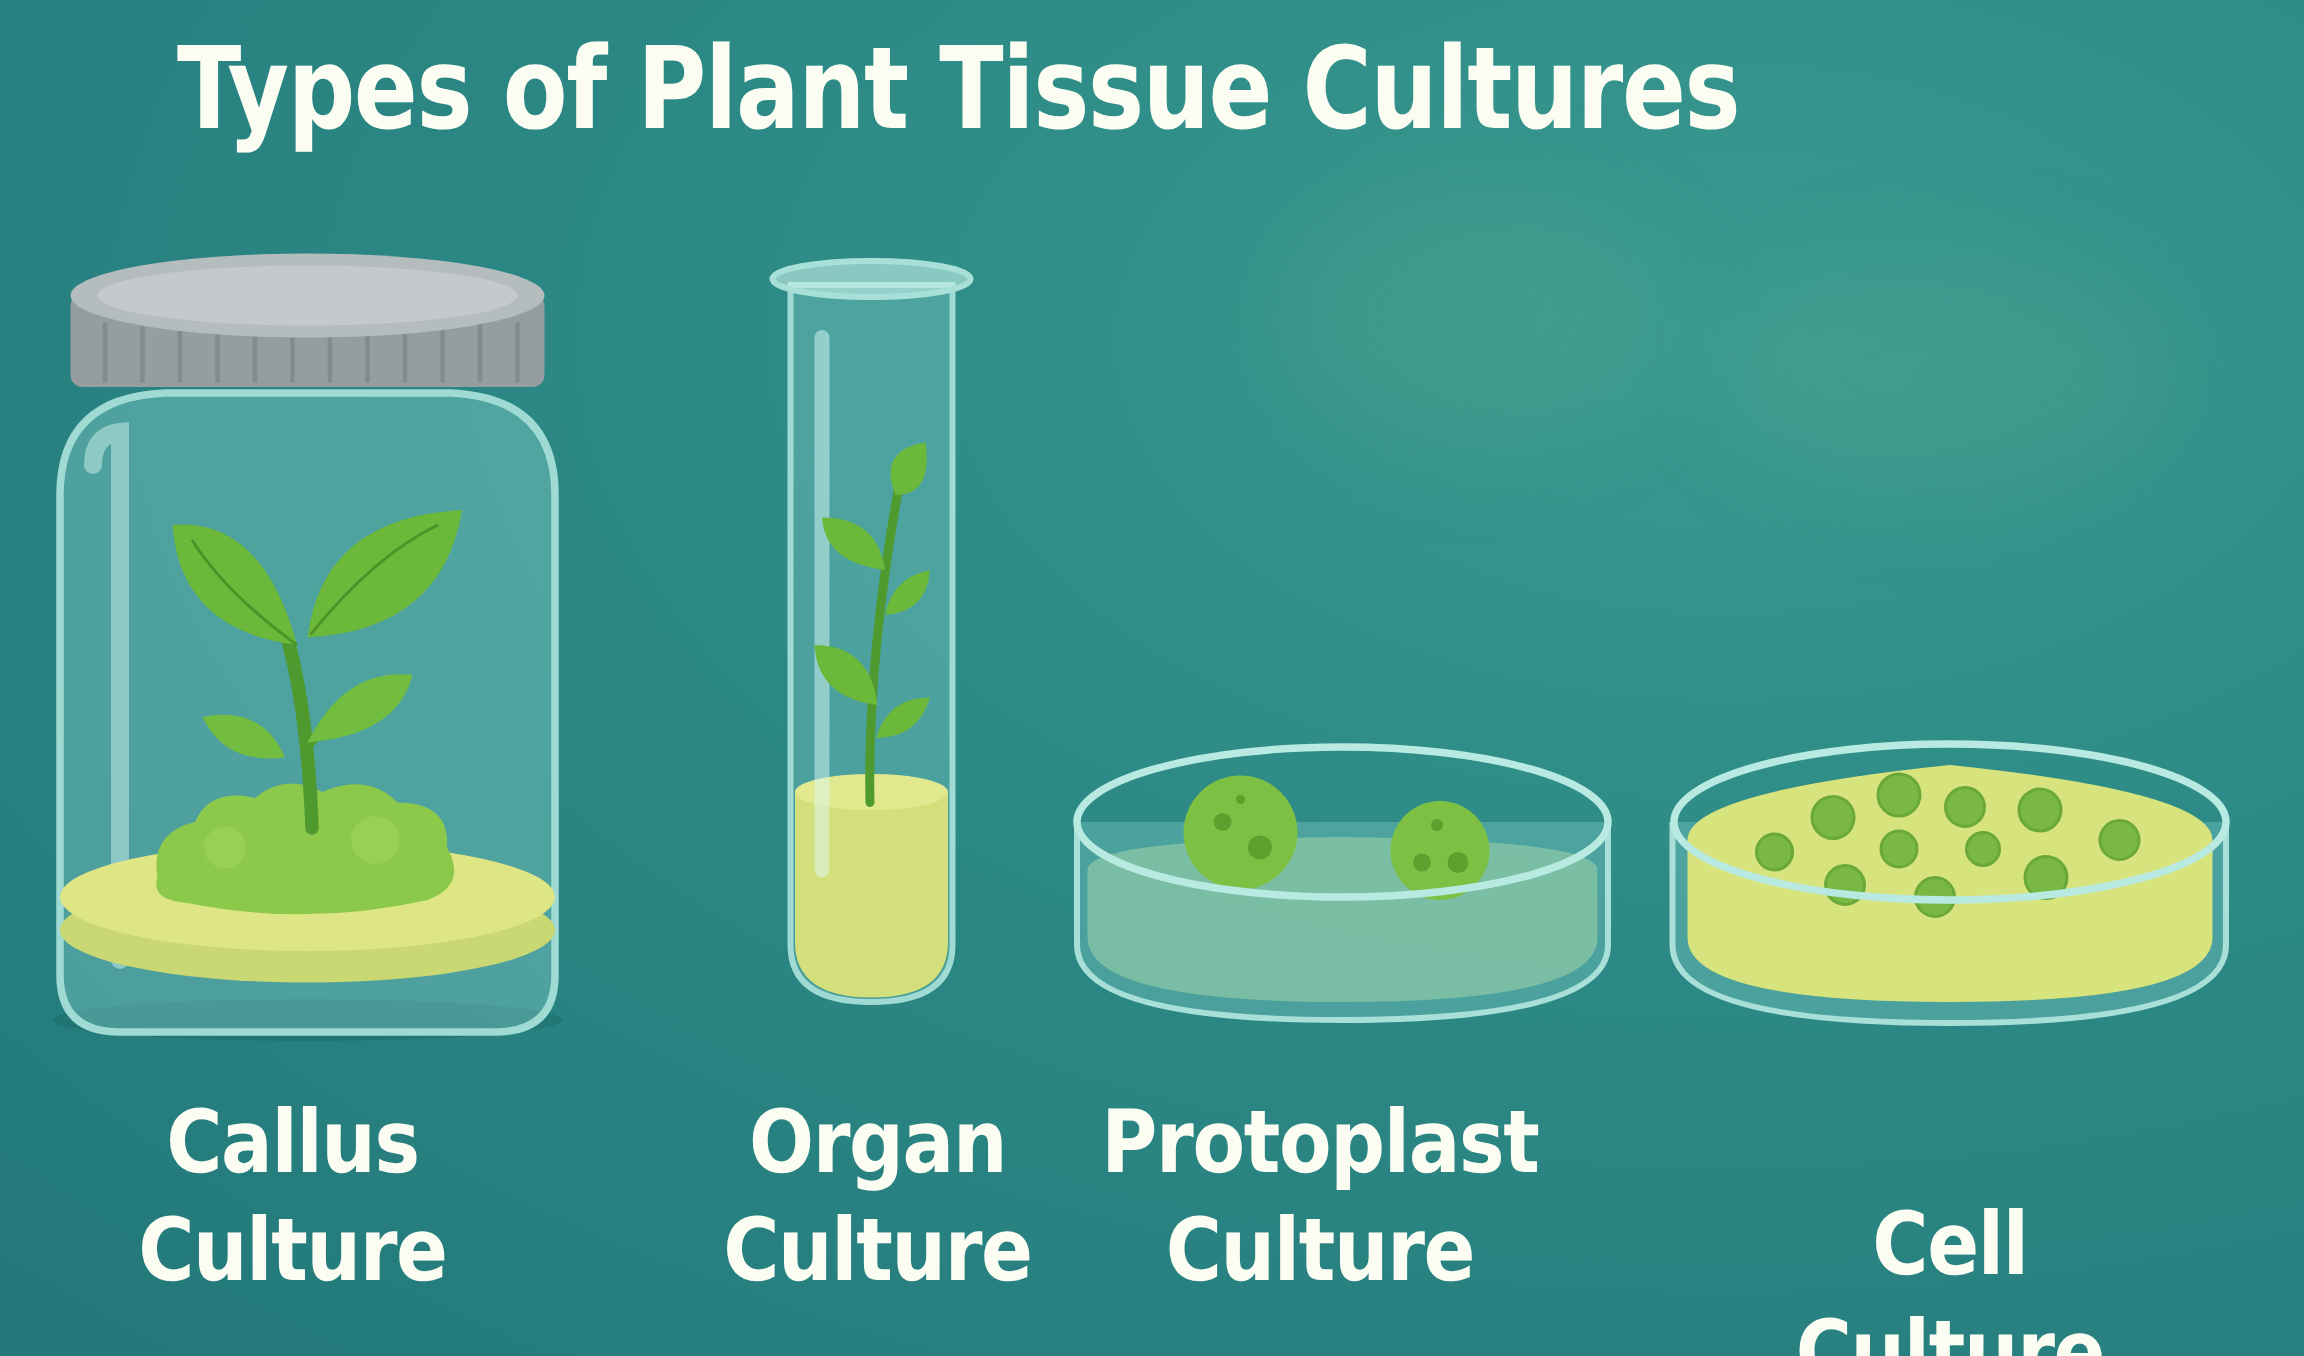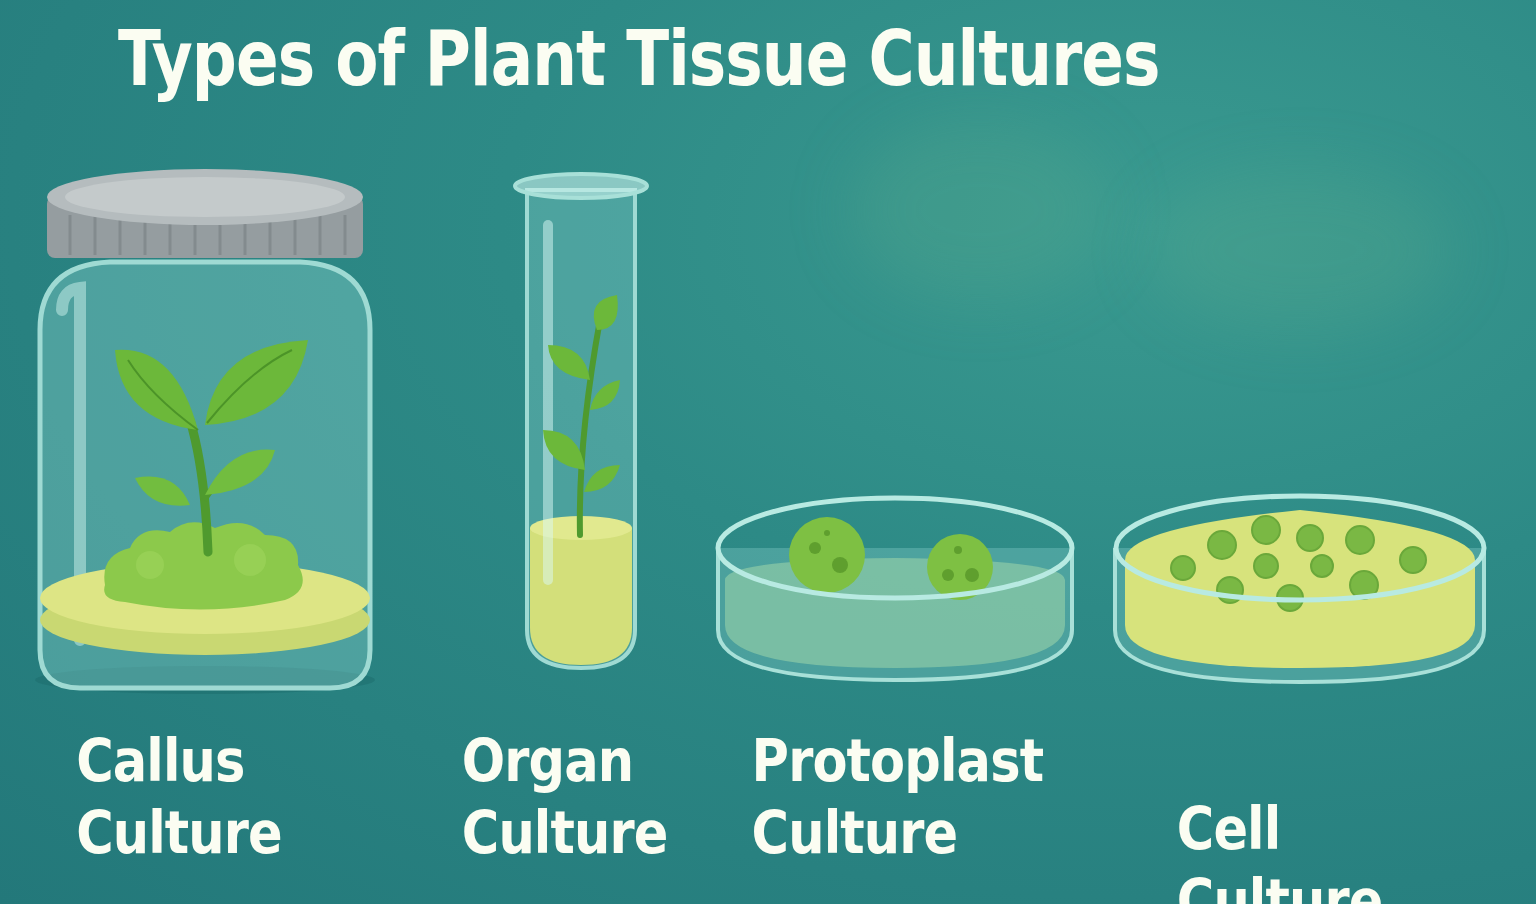--- a/index.html
+++ b/index.html
@@ -4,21 +4,21 @@
 <style>
   html,body{margin:0;padding:0;}
   body{width:1536px;height:904px;overflow:hidden;position:relative;
     background:radial-gradient(ellipse at 75% 25%, #3a9a90 0%, #2d8a86 40%, #23787a 100%);
     font-family:"DejaVu Sans", sans-serif;}
   .title{position:absolute;left:118px;top:14px;font-size:76px;font-weight:bold;color:#fbfdf2;
     letter-spacing:-1px;white-space:nowrap;font-family:"DejaVu Sans Condensed","DejaVu Sans",sans-serif;
     transform:scaleX(0.92);transform-origin:left top;}
   .blob{position:absolute;border-radius:50%;background:rgba(90,170,140,0.25);filter:blur(30px);}
   svg.art{position:absolute;left:0;top:0;}
-  .label{position:absolute;color:#fbfdf2;font-weight:bold;font-size:58px;line-height:72px;text-align:left;
+  .label{position:absolute;color:#fbfdf2;font-weight:bold;font-size:58px;line-height:72px;text-align:center;
     font-family:"DejaVu Sans","Liberation Sans",sans-serif;letter-spacing:-1px;}
   .label span{display:block;transform:scaleX(0.88);}
 </style>
 </head>
 <body>
 
 <div class="blob" style="left:850px;top:120px;width:260px;height:180px;"></div>
 <div class="blob" style="left:1150px;top:170px;width:300px;height:160px;"></div>
 
 <div class="title">Types of Plant Tissue Cultures</div>
@@ -116,20 +116,20 @@
 </svg>
 
 <div class="label" style="left:60px;top:725px;width:270px;">
   <span>Callus</span>
   <span>Culture</span>
 </div>
 <div class="label" style="left:445px;top:725px;width:280px;">
   <span>Organ</span>
   <span>Culture</span>
 </div>
-<div class="label" style="left:730px;top:725px;width:360px;">
+<div class="label" style="left:700px;top:725px;width:360px;">
   <span>Protoplast</span>
   <span>Culture</span>
 </div>
 <div class="label" style="left:1160px;top:763px;width:280px;margin-top:30px;">
   <span>Cell</span>
   <span>Culture</span>
 </div>
 
 </body></html>

